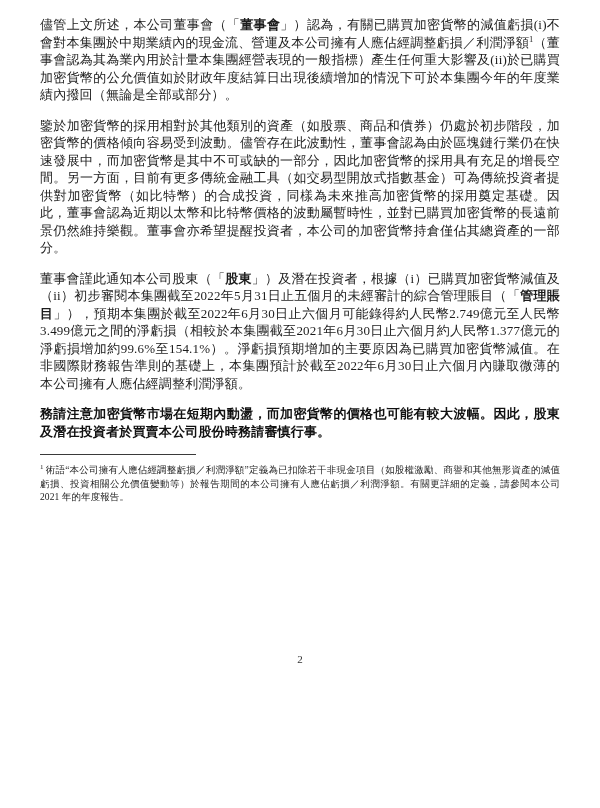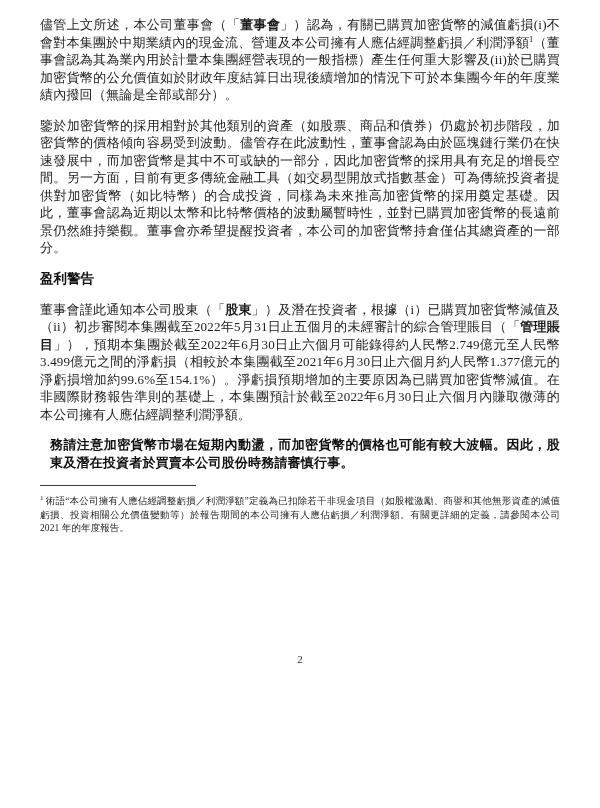--- a/index.html
+++ b/index.html
@@ -35,21 +35,20 @@
     font-weight: bold;
     margin: 0 0 14px 0;
     color: #111111;
   }
   .inline-bold {
     font-weight: bold;
   }
   p.bold-para {
     font-weight: bold;
     color: #111111;
-    margin-left: 10px;
   }
   sup.footnote-ref {
     font-size: 8.5px;
     line-height: 0;
     vertical-align: super;
   }
   .footnote-rule {
     width: 156px;
     height: 0;
     border-top: 1px solid #3a3a3a;
@@ -81,21 +80,20 @@
 <body>
 
 <div class="page">
 
   <p class="body-para"><span>儘管上文所述，本公司董事會（「</span><span class="inline-bold">董事會</span><span>」）認為，有關已購買加密貨幣的減值虧損(i)不會對本集團於中期業績內的現金流、營運及本公司擁有人應佔經調整虧損／利潤淨額</span><sup class="footnote-ref">1</sup><span>（董事會認為其為業內用於計量本集團經營表現的一般指標）產生任何重大影響及(ii)於已購買加密貨幣的公允價值如於財政年度結算日出現後續增加的情況下可於本集團今年的年度業績內撥回（無論是全部或部分）。</span></p>
 
   <p class="body-para">鑒於加密貨幣的採用相對於其他類別的資產（如股票、商品和債券）仍處於初步階段，加密貨幣的價格傾向容易受到波動。儘管存在此波動性，董事會認為由於區塊鏈行業仍在快速發展中，而加密貨幣是其中不可或缺的一部分，因此加密貨幣的採用具有充足的增長空間。另一方面，目前有更多傳統金融工具（如交易型開放式指數基金）可為傳統投資者提供對加密貨幣（如比特幣）的合成投資，同樣為未來推高加密貨幣的採用奠定基礎。因此，董事會認為近期以太幣和比特幣價格的波動屬暫時性，並對已購買加密貨幣的長遠前景仍然維持樂觀。董事會亦希望提醒投資者，本公司的加密貨幣持倉僅佔其總資產的一部分。</p>
 
 
 
-  <h3 class="section-heading">盈利警告</h3>
 
   <p class="body-para"><span>董事會謹此通知本公司股東（「</span><span class="inline-bold">股東</span><span>」）及潛在投資者，根據（i）已購買加密貨幣減值及（ii）初步審閱本集團截至2022年5月31日止五個月的未經審計的綜合管理賬目（「</span><span class="inline-bold">管理賬目</span><span>」），預期本集團於截至2022年6月30日止六個月可能錄得約人民幣2.749億元至人民幣3.499億元之間的淨虧損（相較於本集團截至2021年6月30日止六個月約人民幣1.377億元的淨虧損增加約99.6%至154.1%）。淨虧損預期增加的主要原因為已購買加密貨幣減值。在非國際財務報告準則的基礎上，本集團預計於截至2022年6月30日止六個月內賺取微薄的本公司擁有人應佔經調整利潤淨額。</span></p>
 
 
   <p class="body-para bold-para">務請注意加密貨幣市場在短期內動盪，而加密貨幣的價格也可能有較大波幅。因此，股東及潛在投資者於買賣本公司股份時務請審慎行事。</p>
 
   <div class="footnote-rule"></div>
 
   <div class="footnote"><sup>1</sup><span>術語“本公司擁有人應佔經調整虧損／利潤淨額”定義為已扣除若干非現金項目（如股權激勵、商譽和其他無形資產的減值虧損、投資相關公允價值變動等）於報告期間的本公司擁有人應佔虧損／利潤淨額。有關更詳細的定義，請參閱本公司 2021 年的年度報告。</span></div>
 

